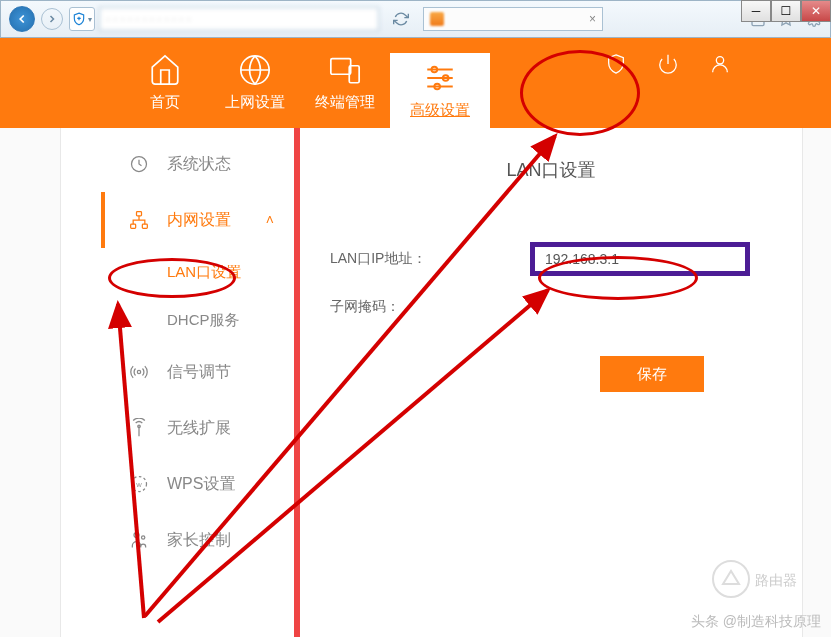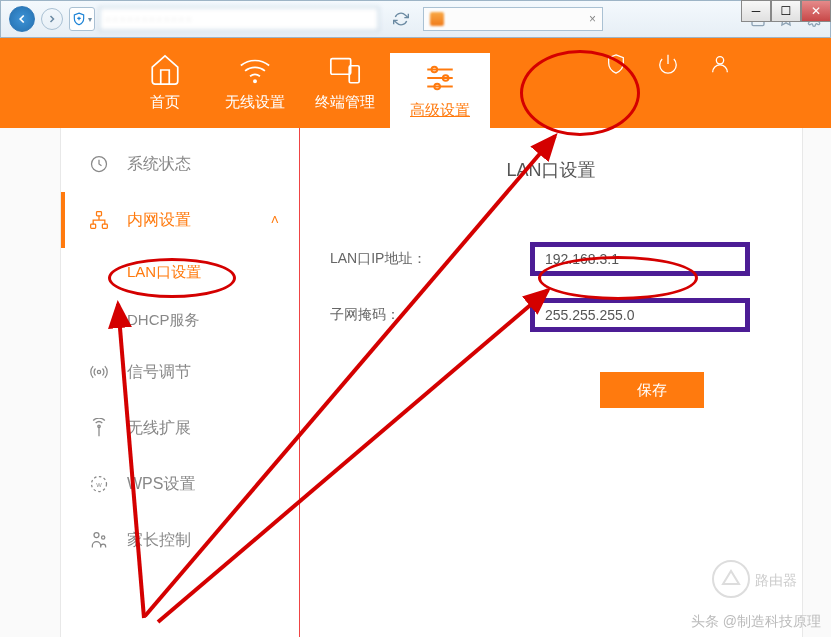--- a/index.html
+++ b/index.html
@@ -29,21 +29,21 @@
     
     .router-nav { background: #ff7a0e; height: 90px; display: flex; align-items: flex-start; padding: 15px 100px 0 120px; position: relative; }
     .nav-item { display: flex; flex-direction: column; align-items: center; color: #fff; width: 90px; cursor: pointer; gap: 6px; }
     .nav-item.active { background: #fff; color: #ff7a0e; height: 100%; justify-content: center; width: 100px; text-decoration: underline; }
     .nav-label { font-size: 15px; }
     .nav-icons-right { margin-left: auto; display: flex; gap: 30px; color: #fff; }
     .nav-icons-right .ir { cursor: pointer; }
 
     
     .main { display: flex; height: calc(100% - 38px - 90px); background: #fafafa; position: relative; }
-    .sidebar { width: 240px; background: #fff; border-right: 1px solid #ef4444; margin-left: 60px; border-left: 1px solid #e8e8e8; padding-top: 8px; }
+    .sidebar { width: 240px; background: #fff; border-right: 6px solid #ef4444; margin-left: 60px; border-left: 1px solid #e8e8e8; padding-top: 8px; padding-left: 40px; }
     .side-item { display: flex; align-items: center; height: 56px; padding-left: 28px; color: #888; font-size: 16px; cursor: pointer; gap: 18px; position: relative; }
     .side-item.active { color: #ff7a0e; }
     .side-item.active::before { content: ""; position: absolute; left: 0; top: 0; bottom: 0; width: 4px; background: #ff7a0e; }
     .side-sub { padding-left: 66px; height: 48px; display: flex; align-items: center; font-size: 15px; color: #888; cursor: pointer; }
     .side-sub.active { color: #ff7a0e; }
     .chevron { margin-left: auto; margin-right: 20px; font-size: 14px; }
 
     .content { flex: 1; background: #fff; margin-right: 28px; margin-left: 0; border-right: 1px solid #e8e8e8; padding: 30px 30px 0 30px; position: relative; }
     .content-title { text-align: center; font-size: 18px; color: #555; margin-bottom: 60px; }
     .form-row { display: flex; align-items: center; margin-bottom: 22px; }
@@ -114,24 +114,24 @@
 <div class="router-nav">
   <div class="nav-item">
     <svg width="34" height="34" viewBox="0 0 24 24" fill="none" stroke="currentColor" stroke-width="1.2">
         <path d="M3 10l9-8 9 8v10a2 2 0 01-2 2H5a2 2 0 01-2-2z"></path>
         <path d="M9 22V12h6v10"></path>
       </svg>
     <span class="nav-label">首页</span>
   </div>
   <div class="nav-item">
     <svg width="34" height="34" viewBox="0 0 24 24" fill="none" stroke="currentColor" stroke-width="1.2">
-        <path d="M2 8.8a16 16 0 0120 0M5 12.6a11 11 0 0114 0M8.5 16.4a6 6 0 017 0"></path>
-        <circle cx="12" cy="20" r="0.8" fill="currentColor"></circle>
-      </svg>
-    <span class="nav-label">无线设置</span>
+        <circle cx="12" cy="12" r="10"></circle>
+        <path d="M2 12h20M12 2a15 15 0 010 20M12 2a15 15 0 000 20"></path>
+      </svg>
+    <span class="nav-label">上网设置</span>
   </div>
   <div class="nav-item">
     <svg width="34" height="34" viewBox="0 0 24 24" fill="none" stroke="currentColor" stroke-width="1.2">
         <rect x="2" y="4" width="14" height="11" rx="1"></rect>
         <rect x="15" y="9" width="7" height="12" rx="1"></rect>
       </svg>
     <span class="nav-label">终端管理</span>
   </div>
   <div class="nav-item active">
     <svg width="34" height="34" viewBox="0 0 24 24" fill="none" stroke="currentColor" stroke-width="1.4">
@@ -215,21 +215,20 @@
   </div>
 
   <div class="content">
     <div class="content-title">LAN口设置</div>
     <div class="form-row">
       <div class="form-label">LAN口IP地址：</div>
       <input class="form-input" value="192.168.3.1" style="">
     </div>
     <div class="form-row">
       <div class="form-label">子网掩码：</div>
-      <input class="form-input" value="255.255.255.0" style="">
     </div>
     <button class="save-btn">保存</button>
   </div>
 </div>
 
 <div class="anno-ellipse" style="left:520px; top:50px; width:120px; height:86px;"></div>
 <div class="anno-ellipse" style="left:108px; top:258px; width:128px; height:40px;"></div>
 <div class="anno-ellipse" style="left:538px; top:256px; width:160px; height:44px;"></div>
 
 <svg class="anno-arrow" style="left:135px; top:126px; width:440px; height:500px;" viewBox="0 0 440 500">

